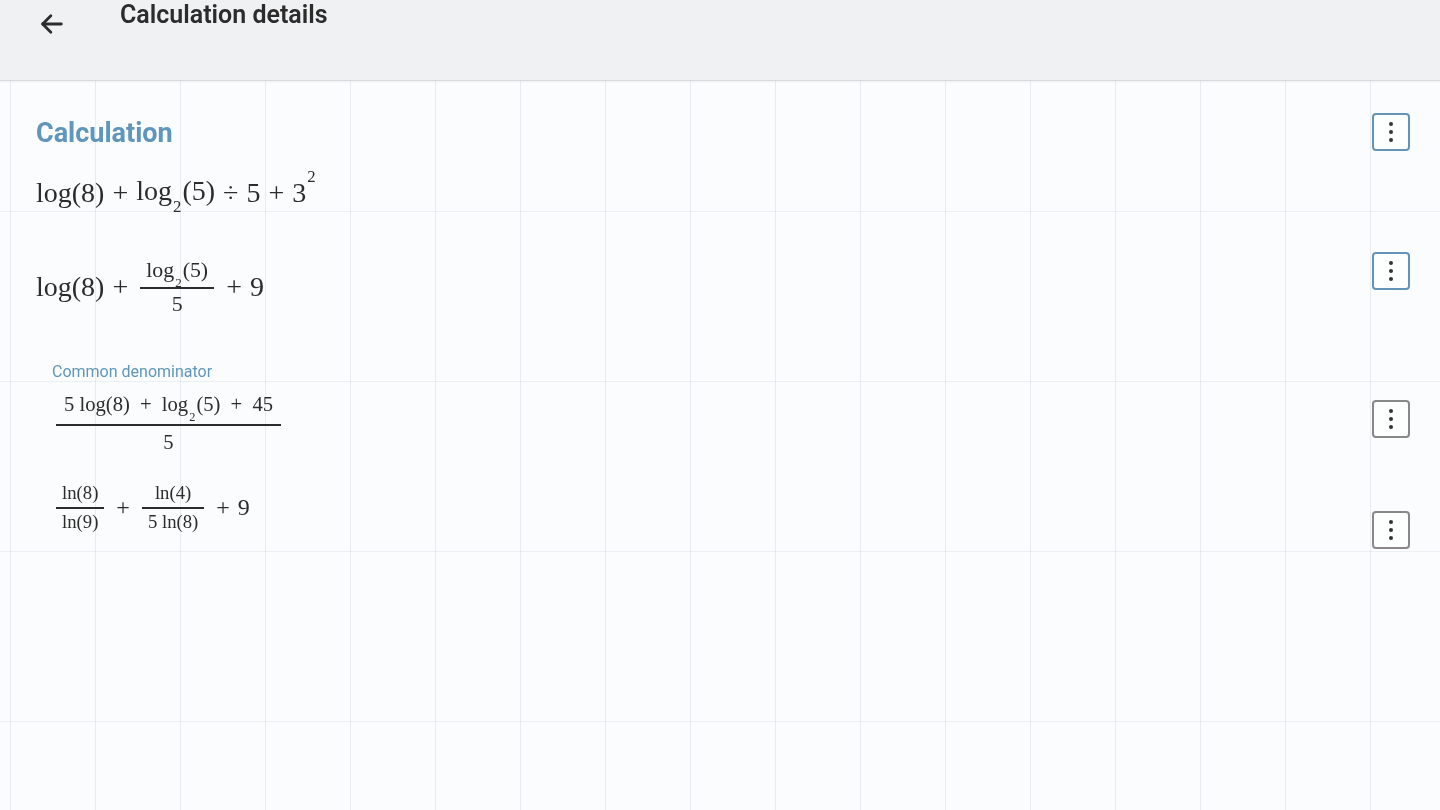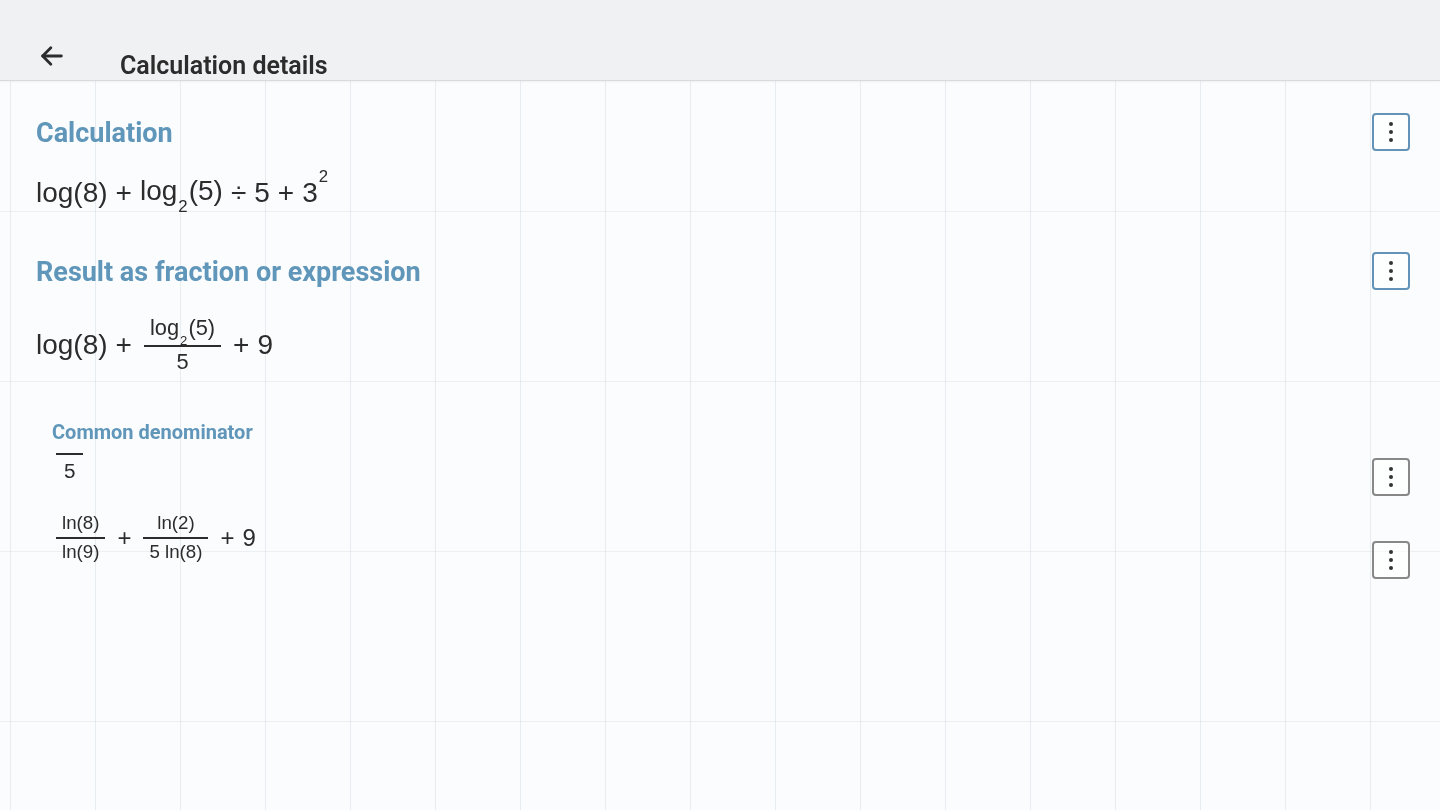--- a/index.html
+++ b/index.html
@@ -20,21 +20,21 @@
     background-position: 10px 0, 10px -40px;
     padding-top: 20px;
   }
   .header {
     position: absolute;
     top: 0; left: 0; right: 0;
     height: 81px;
     background: #f0f1f2;
     border-bottom: 1px solid #d8d9da;
     display: flex;
-    align-items: flex-end;
+    align-items: flex-start;
     padding-left: 28px;
     box-shadow: 0 1px 2px rgba(0,0,0,0.05);
   }
   .back-btn {
     width: 48px; height: 48px;
     display: flex; align-items: center; justify-content: center;
     cursor: pointer;
     color: #2c2c2c;
   }
   .header-title {
@@ -47,22 +47,22 @@
     position: relative;
     padding: 16px 36px 28px 36px;
   }
   .section-title {
     font-size: 27px;
     font-weight: 700;
     color: #5f96b9;
     margin-bottom: 26px;
   }
   .sub-title {
-    font-size: 20px;
-    font-weight: 700;
+    font-size: 16px;
+    font-weight: 400;
     color: #5f96b9;
     margin-bottom: 8px;
   }
   .sub-block {
     padding-left: 16px;
     margin-bottom: 24px;
     position: relative;
   }
   .more-btn {
     position: absolute;
@@ -74,21 +74,21 @@
     align-items: center; justify-content: center;
     gap: 4px;
     cursor: pointer;
     background: rgba(255,255,255,0.5);
   }
   .more-btn.grey { border-color: #888; }
   .more-btn .dot { width: 4px; height: 4px; border-radius: 50%; background: #333; }
   .more-btn:not(.grey) .dot { background: #333; }
   
   .math {
-    font-family: Liberation Sans, sans-serif;
+    font-family: Liberation Serif, serif;
     font-size: 28px;
     color: #2c2c2c;
     display: flex;
     align-items: center;
     flex-wrap: nowrap;
     text-align: center;
   }
   .math.small { font-size: 24px; }
   .math .op { margin: 0 8px; }
   .math sub { font-size: 0.6em; position: relative; top: 0.35em; margin: 0 1px; }
@@ -148,21 +148,20 @@
       <span><span>3</span><sup>2</sup></span>
     </div>
   </div>
 
   <div class="section">
     <div class="more-btn" style="top:12px">
       <span class="dot"></span>
         <span class="dot"></span>
         <span class="dot"></span>
     </div>
-    <div class="section-title">Result as fraction or expression</div>
     <div class="math">
       <span>log(8)</span>
       <span class="op">+</span>
       <span class="frac">
         <span class="num"><span>log</span><sub>2</sub><span>(5)</span></span>
         <span class="bar"></span>
         <span class="den">5</span>
       </span>
       <span class="op">+</span>
       <span>9</span>
@@ -173,41 +172,48 @@
 
     <div class="sub-block">
       <div class="more-btn grey" style="top:38px; right:-6px;">
         <span class="dot"></span>
           <span class="dot"></span>
           <span class="dot"></span>
       </div>
       <div class="sub-title">Common denominator</div>
       <div class="math small">
         <span class="frac frac-big">
+          <span class="num">
+            <span>5 log(8)</span>
+            <span style="margin:0 5px">+</span>
+            <span>log</span><sub>2</sub><span>(5)</span>
+            <span style="margin:0 5px">+</span>
+            <span>45</span>
+          </span>
           <span class="bar"></span>
           <span class="den">5</span>
         </span>
       </div>
     </div>
 
     <div class="sub-block">
       <div class="more-btn grey" style="top:30px; right:-6px;">
         <span class="dot"></span>
           <span class="dot"></span>
           <span class="dot"></span>
       </div>
       <div class="math small">
         <span class="frac">
           <span class="num">ln(8)</span>
           <span class="bar"></span>
           <span class="den">ln(9)</span>
         </span>
         <span class="op">+</span>
         <span class="frac">
-          <span class="num">ln(2)</span>
+          <span class="num">ln(4)</span>
           <span class="bar"></span>
           <span class="den">5 ln(8)</span>
         </span>
         <span class="op">+</span>
         <span>9</span>
       </div>
     </div>
 
   </div>
 

